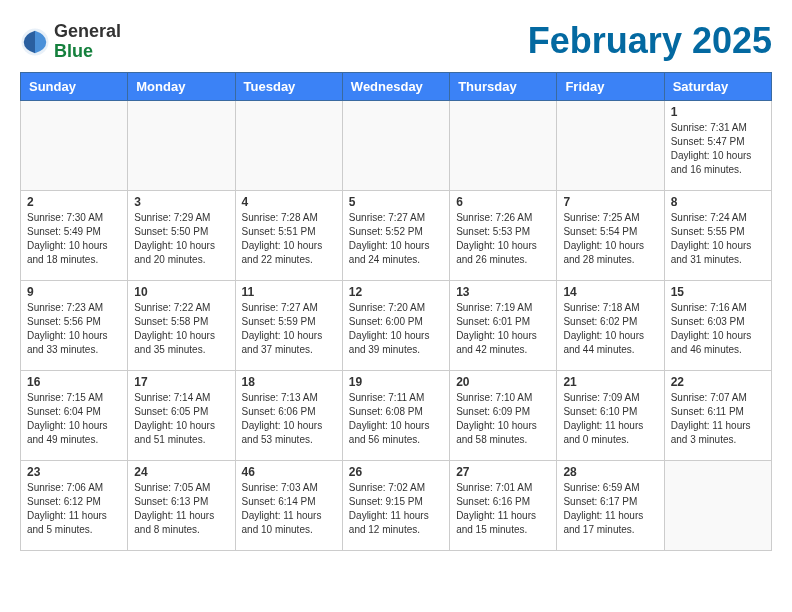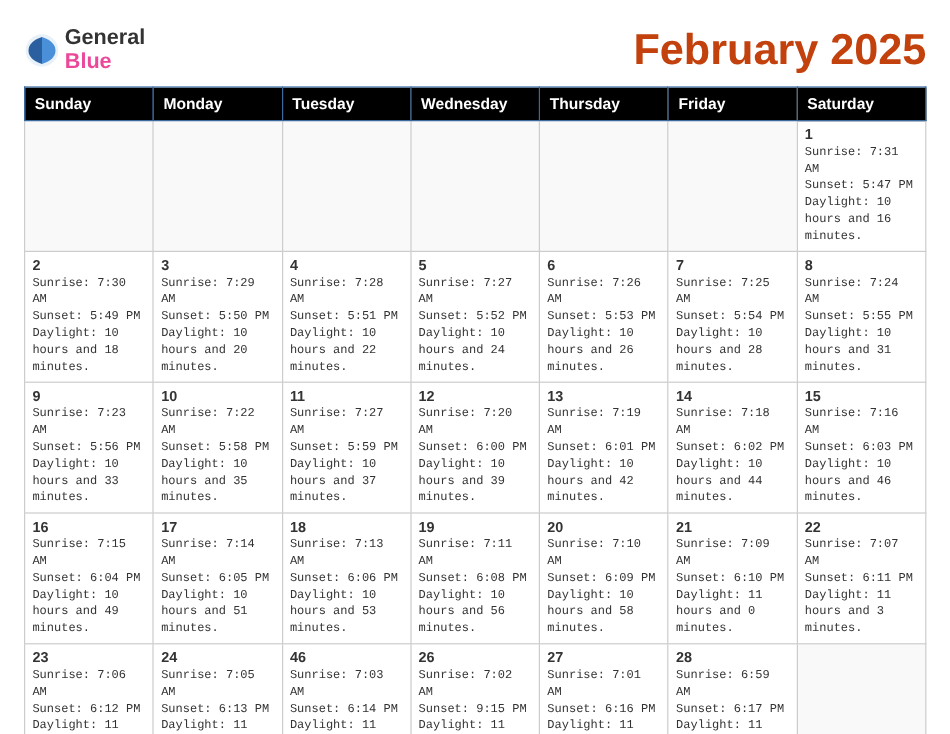--- a/index.html
+++ b/index.html
@@ -21,46 +21,46 @@
       align-items: center;
     }
     .logo-text {
       display: flex;
       flex-direction: column;
       font-size: 18px;
       font-weight: bold;
       line-height: 1.1;
     }
     .logo-general { color: #333; }
-    .logo-blue { color: #ec4899; }
+    .logo-blue { color: #15803d; }
     .logo-icon {
       width: 30px;
       height: 30px;
       margin-right: 4px;
     }
     .title-block {
       text-align: right;
     }
     .title-block h1 {
       font-size: 36px;
       font-weight: bold;
-      color: #c2410c;
+      color: #0369a1;
     }
     .title-block h2 {
       font-size: 16px;
       font-weight: normal;
       color: #555;
     }
     .calendar {
       width: 100%;
       border-collapse: collapse;
       border: 1px solid #ccc;
     }
     .calendar th {
-      background: #000000;
+      background: #3b82f6;
       color: #fff;
       font-size: 13px;
       font-weight: bold;
       padding: 6px 8px;
       border: 1px solid #3a6aa0;
       text-align: left;
     }
     .calendar td {
       border: 1px solid #ccc;
       vertical-align: top;
@@ -75,21 +75,20 @@
     }
     .day-num {
       font-weight: bold;
       font-size: 12px;
       margin-bottom: 2px;
     }
     .day-info {
       font-size: 10px;
       color: #333;
       line-height: 1.4;
-      font-family: Liberation Mono, monospace;
     }
     tr.week-row td {
       height: 90px;
     }
   </style>
 </head>
 <body>
 
 <div class="header">
   <div class="logo">

